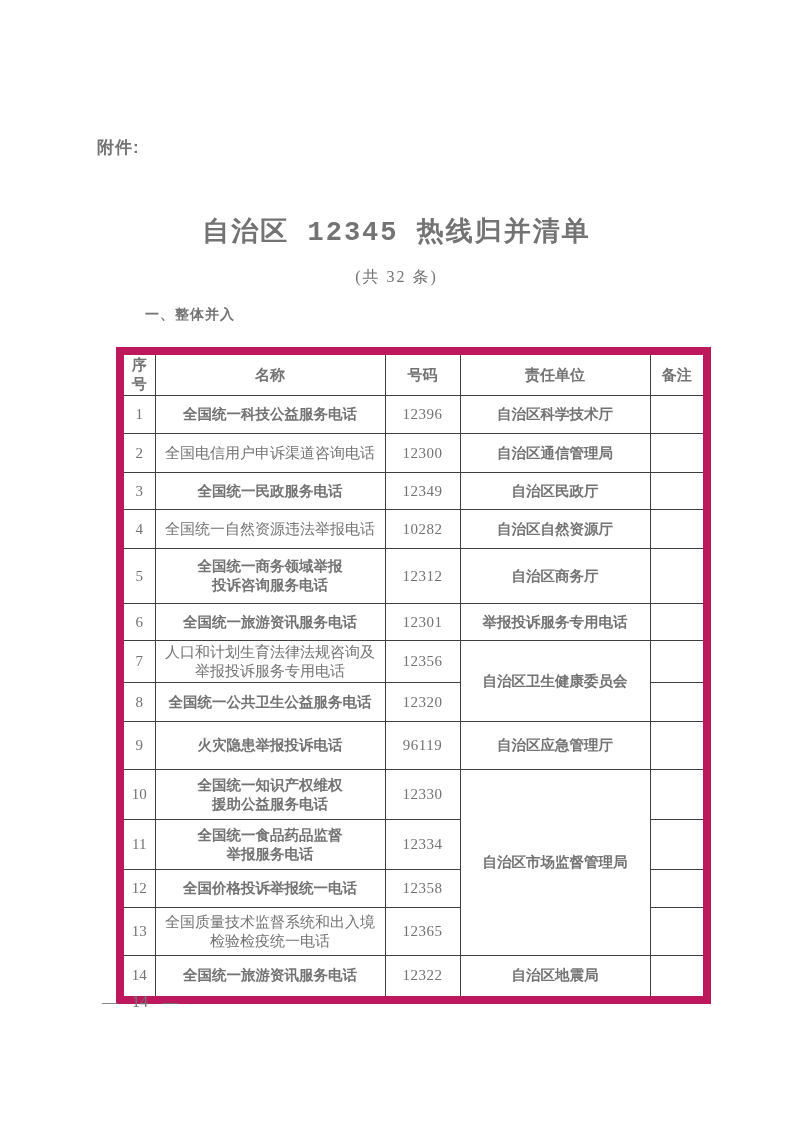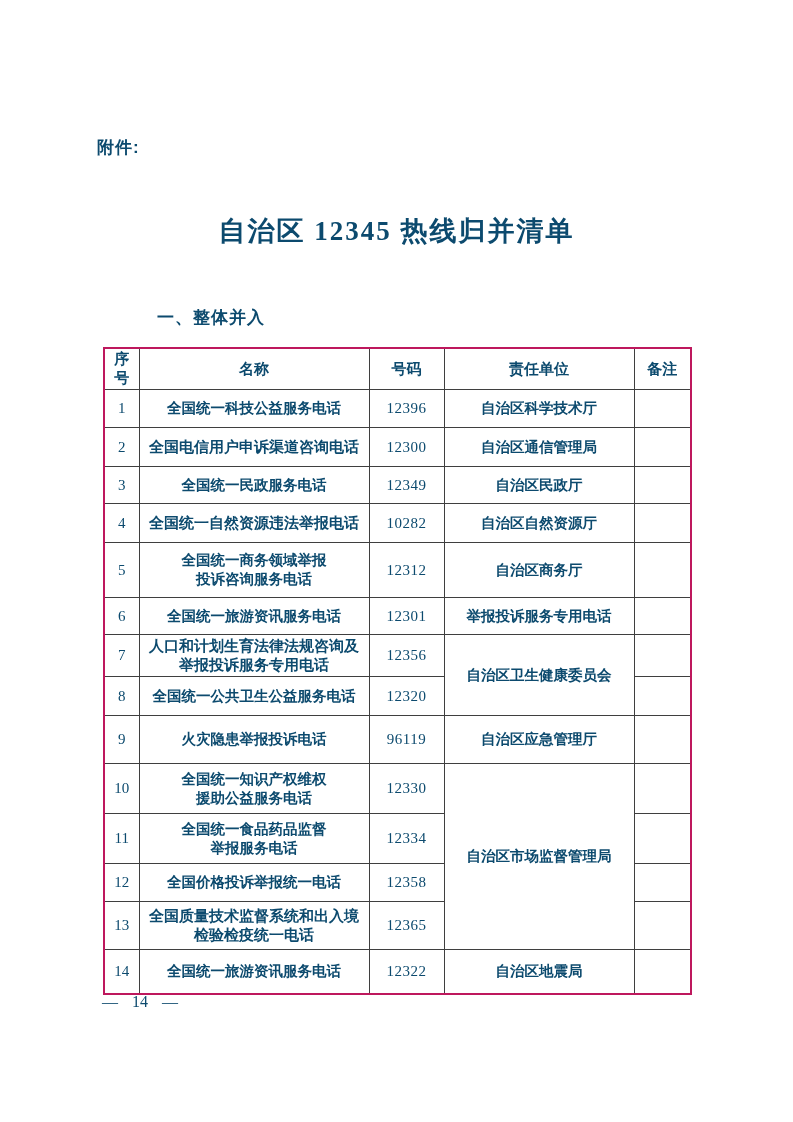--- a/index.html
+++ b/index.html
@@ -1,48 +1,48 @@
 <!DOCTYPE html>
 <html><head>
 <meta charset="utf-8">
 <style>
   html,body { margin:0; padding:0; background:#9e9e9e; }
   .page {
     position:relative;
     width:793px; height:1122px;
     margin:0 auto;
     background:#ffffff;
-    color:#0c4a6e;
+    color:#737373;
     font-family:"Liberation Sans", sans-serif;
     overflow:hidden;
   }
   .attachment {
     position:absolute; left:97px; top:136px;
     font-size:17px; font-weight:bold; letter-spacing:1px;
   }
   .doc-title {
     position:absolute; left:0; top:213px; width:100%;
     margin:0; text-align:center;
-    font-family:Liberation Serif, serif;
+    font-family:Liberation Mono, monospace;
     font-size:27px; font-weight:bold; letter-spacing:2px;
   }
   .doc-subtitle {
     position:absolute; left:0; top:267px; width:100%;
     text-align:center;
     font-family:"Liberation Serif", serif;
     font-size:16px; letter-spacing:2px;
   }
   .section-heading {
-    position:absolute; left:157px; top:306px;
-    font-size:17px; font-weight:bold; letter-spacing:1px;
+    position:absolute; left:145px; top:306px;
+    font-size:14px; font-weight:bold; letter-spacing:1px;
   }
   table.hotline {
-    position:absolute; left:103px; top:347px;
+    position:absolute; left:116px; top:347px;
     border-collapse:collapse; table-layout:fixed;
-    border:2px solid #be185d;
+    border:8px solid #be185d;
   }
   table.hotline th, table.hotline td {
     border:1px solid #3f3f3f;
     padding:1px 2px;
     text-align:center; vertical-align:middle;
     overflow:hidden;
   }
   table.hotline th {
     font-size:15px; font-weight:bold;
   }
@@ -50,39 +50,40 @@
     font-family:"Liberation Serif", serif;
     font-size:15px; font-weight:normal;
   }
   td.num { letter-spacing:0.5px; }
   td.name, td.unit {
     font-size:14.5px; font-weight:bold;
     white-space:pre-line; line-height:1.28;
   }
   td.name.fit {
     font-family:"Liberation Serif", serif;
-    font-weight:bold; font-size:15px; line-height:1.22;
+    font-weight:normal; font-size:15px; line-height:1.22;
     padding:1px 4px;
   }
   td.remark { }
   .page-number {
     position:absolute; left:102px; top:993px;
     font-family:"Liberation Serif", serif;
     font-size:16px; word-spacing:10px;text-align:center;
   }
 </style>
 </head>
 <body>
 
 <div class="page">
 
   <div class="attachment">附件:</div>
 
   <h1 class="doc-title">自治区 12345 热线归并清单</h1>
 
+  <div class="doc-subtitle">(共 32 条)</div>
 
   <div class="section-heading">一、整体并入</div>
 
   <table class="hotline">
     <colgroup>
       <col style="width:35px">
         <col style="width:230px">
         <col style="width:75px">
         <col style="width:190px">
         <col style="width:57px">

